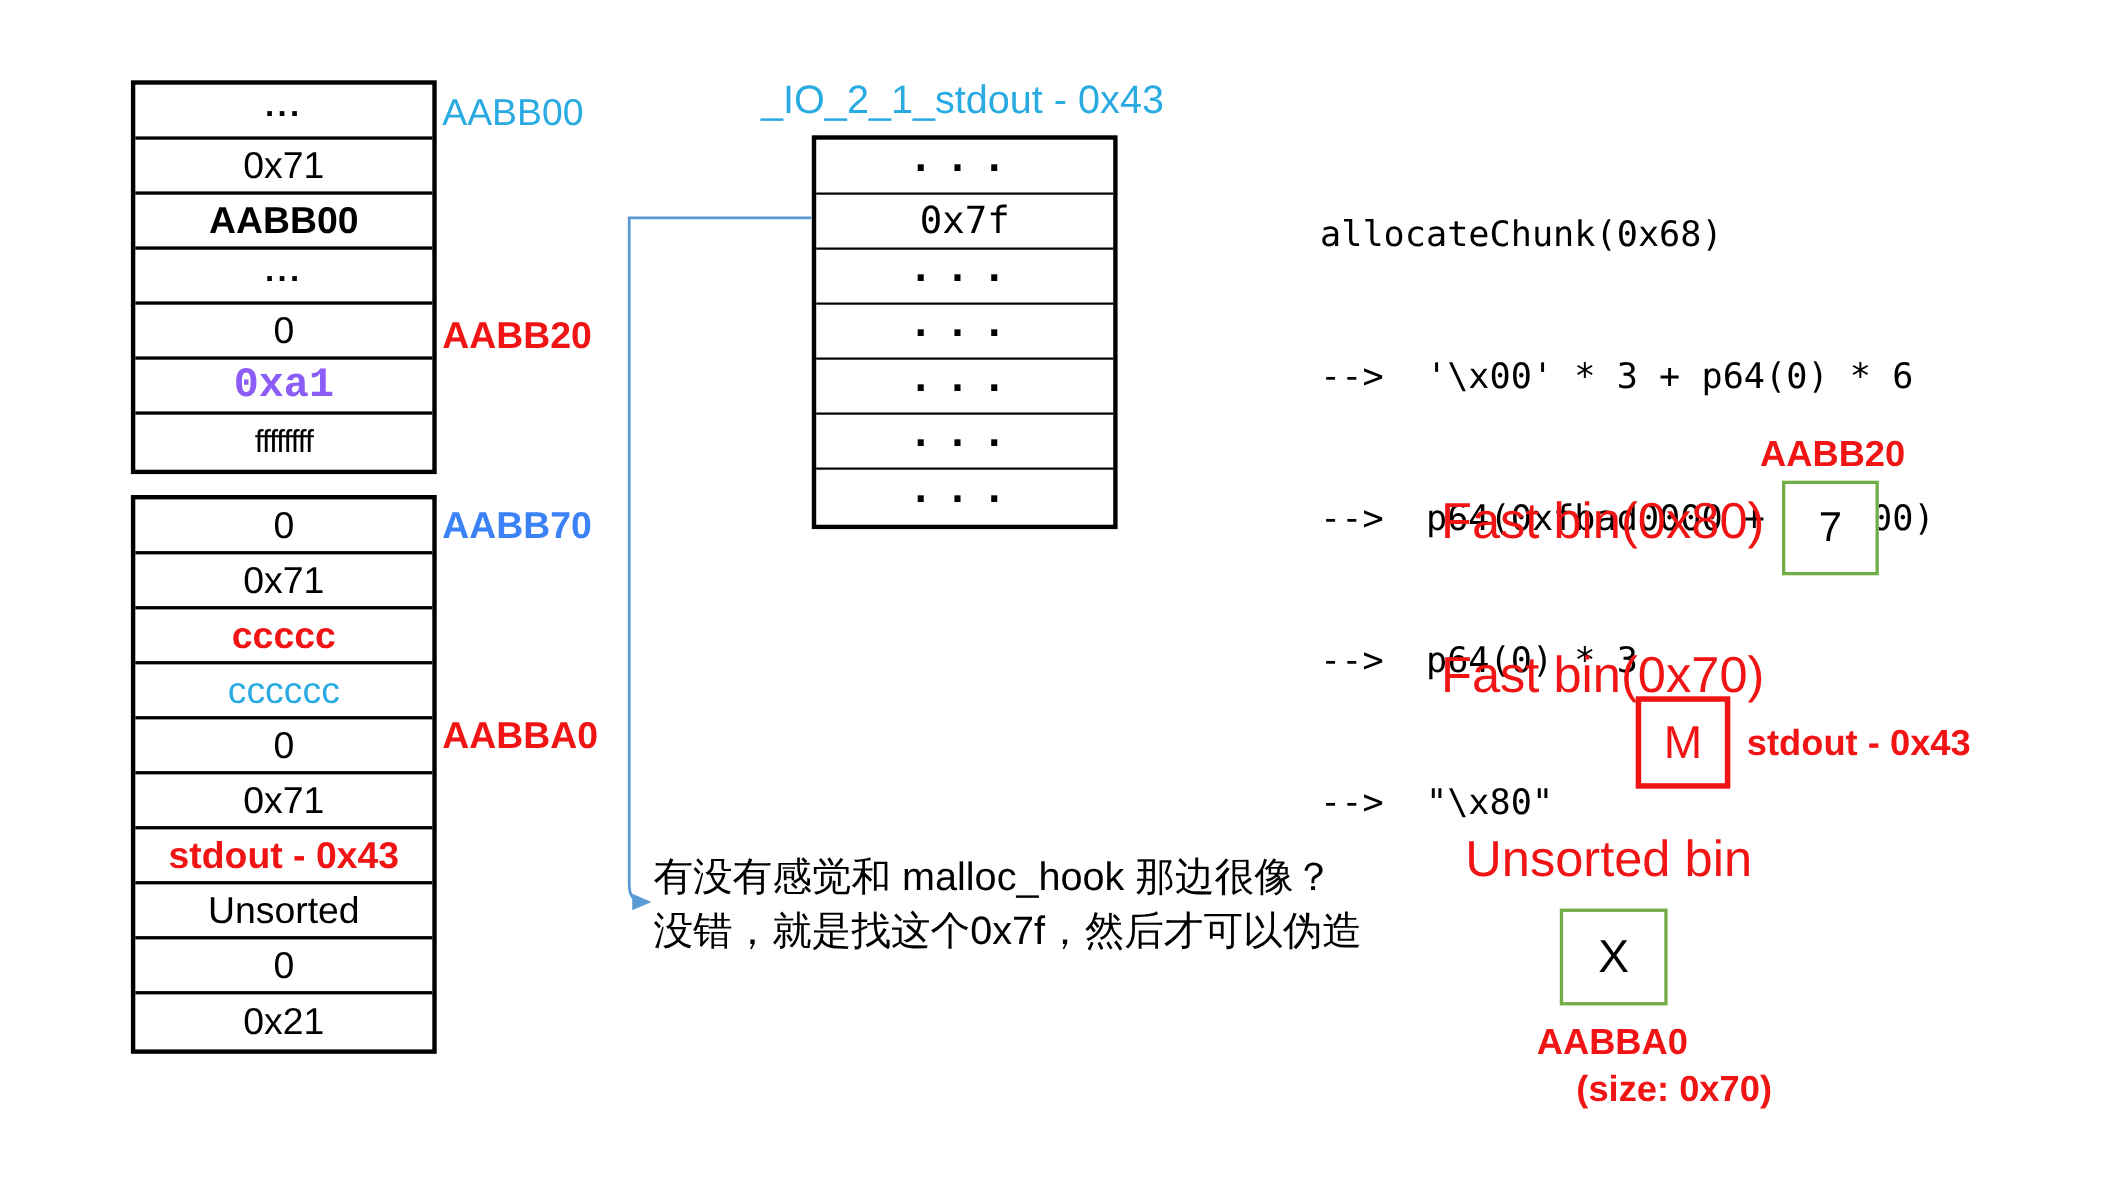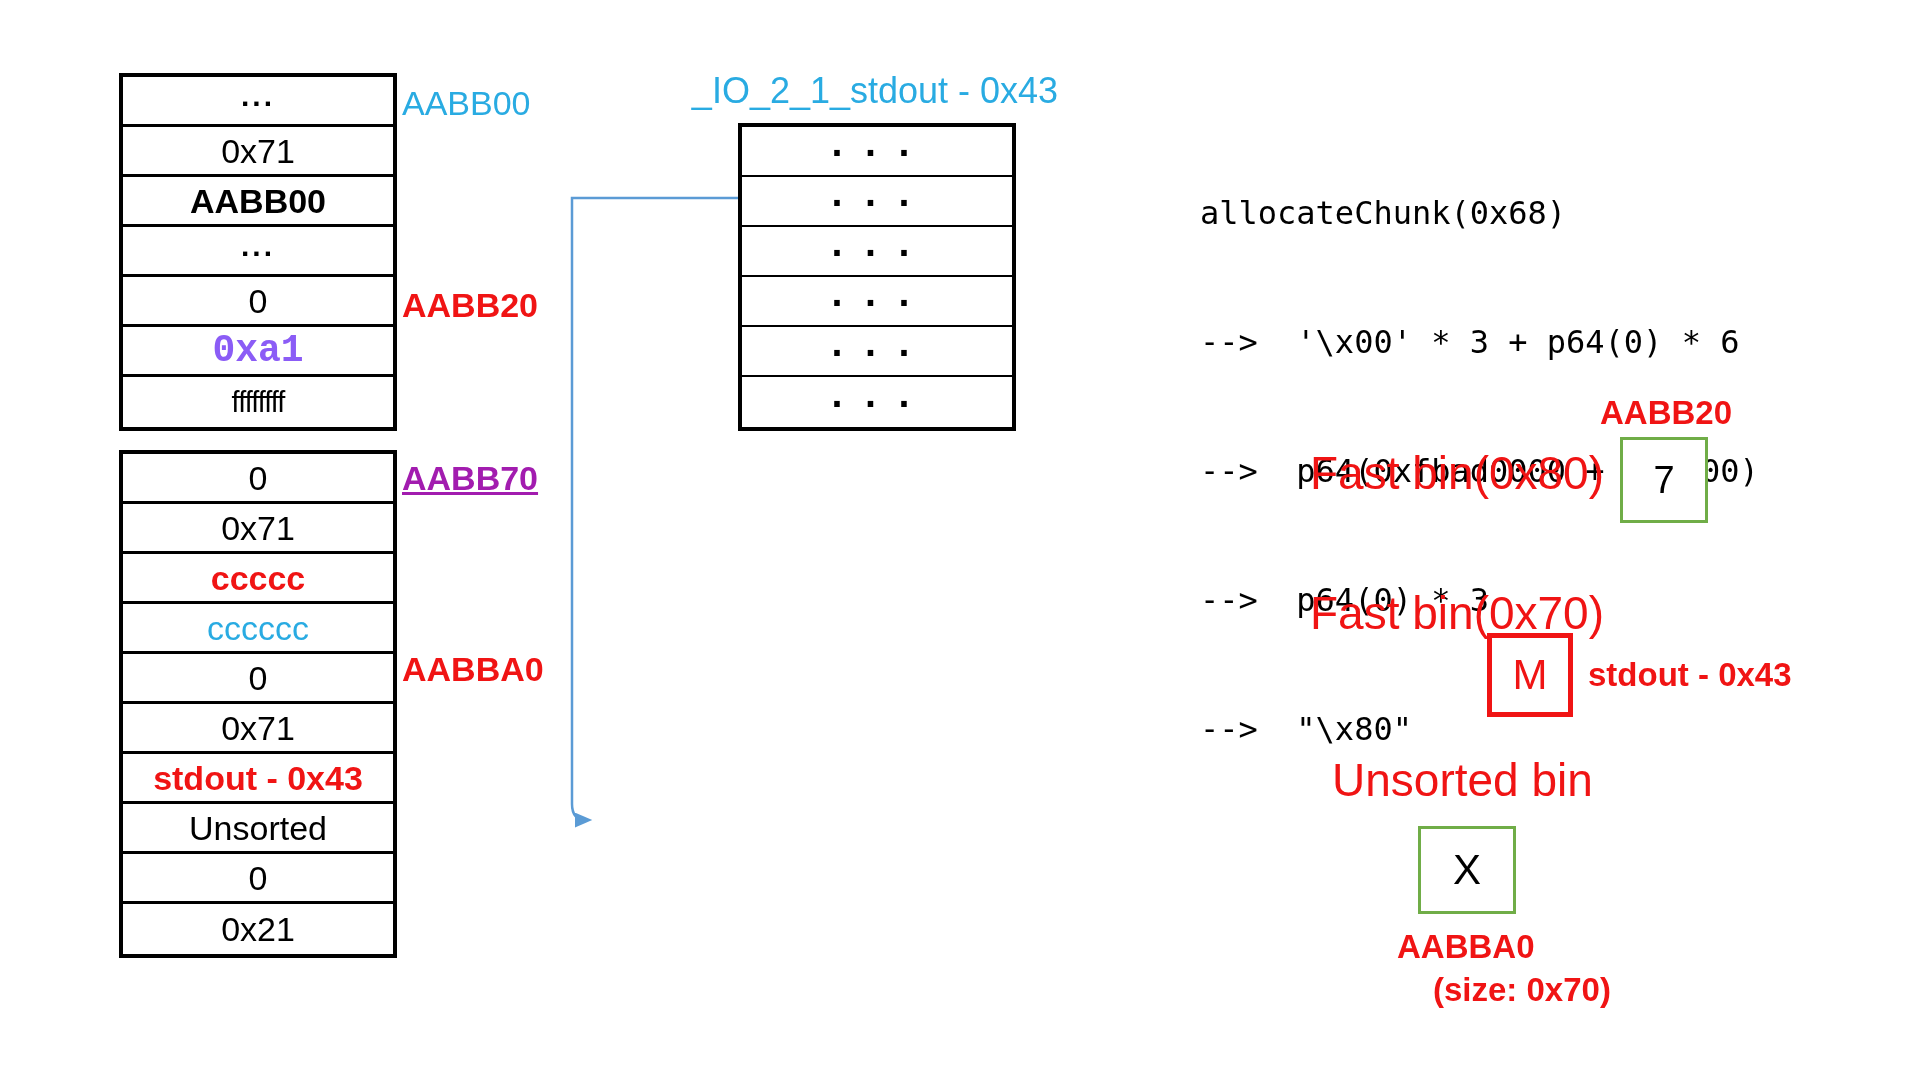--- a/index.html
+++ b/index.html
@@ -30,21 +30,21 @@
     justify-content: center;
     font-size: 34px;
     line-height: 1;
   }
   .mem-row:last-child { border-bottom: none; }
   .stdout-table .mem-row { border-bottom-width: 2px; }
 
   .bold   { font-weight: bold; }
   .red    { color: #f01414; }
   .cyan   { color: #29abe2; }
-  .navy   { color: #a21caf; text-decoration: underline; }
+  .navy   { color: #3b82f6; }
   .mono   { font-family: "DejaVu Sans Mono", monospace; }
   .dots   { font-weight: bold; letter-spacing: 3px; margin-top: -10px; font-size: 30px; }
   .dots-wide { font-weight: bold; letter-spacing: 13px; margin-top: -14px; font-size: 34px; font-family: "DejaVu Sans Mono", monospace; }
   .big-mono-red { font-family: Liberation Mono, monospace; font-weight: bold; color: #8b5cf6; font-size: 38px; }
   .ffs { font-size: 29px; letter-spacing: -1px; }
 
   .addr-label {
     position: absolute;
     font-size: 34px;
     line-height: 1;
@@ -174,20 +174,23 @@
 
   <div class="addr-label cyan" style="left:402px; top:86px;">AABB00</div>
   <div class="addr-label red bold" style="left:402px; top:288px;">AABB20</div>
   <div class="addr-label navy bold" style="left:402px; top:461px;">AABB70</div>
   <div class="addr-label red bold" style="left:402px; top:652px;">AABBA0</div>
 
   <div class="struct-title">_IO_2_1_stdout - 0x43</div>
   <div class="mem-table stdout-table" style="left:738px; top:123px;">
     <div class="mem-row">
         <span class="dots-wide">...</span>
+      </div>
+    <div class="mem-row">
+        <span class="mono">0x7f</span>
       </div>
     <div class="mem-row">
         <span class="dots-wide">...</span>
       </div>
     <div class="mem-row">
         <span class="dots-wide">...</span>
       </div>
     <div class="mem-row">
         <span class="dots-wide">...</span>
       </div>
@@ -201,20 +204,24 @@
 
   <svg class="abs" style="left:0; top:0;" width="1920" height="1080">
     <defs>
       <marker id="ah" markerWidth="9" markerHeight="9" refX="4.5" refY="3" orient="auto">
         <path d="M0,0 L7,3 L0,6 Z" fill="#5b9bd5"></path>
       </marker>
     </defs>
     <path d="M 738 198 L 572 198 L 572 804 Q 572 820 586 820" fill="none" stroke="#5b9bd5" stroke-width="2.5" marker-end="url(#ah)"></path>
   </svg>
 
+  <div class="cn-note">
+    <div>有没有感觉和 malloc_hook 那边很像？</div>
+    <div>没错，就是找这个0x7f，然后才可以伪造</div>
+  </div>
 
   <div class="code-block">
     <div>allocateChunk(0x68)</div>
     <div>--&gt;  '\x00' * 3 + p64(0) * 6</div>
     <div>--&gt;  p64(0xfbad0000 + 0x1800)</div>
     <div>--&gt;  p64(0) * 3</div>
     <div>--&gt;  "\x80"</div>
   </div>
 
   <div class="small-red" style="left:1600px; top:396px;">AABB20</div>

